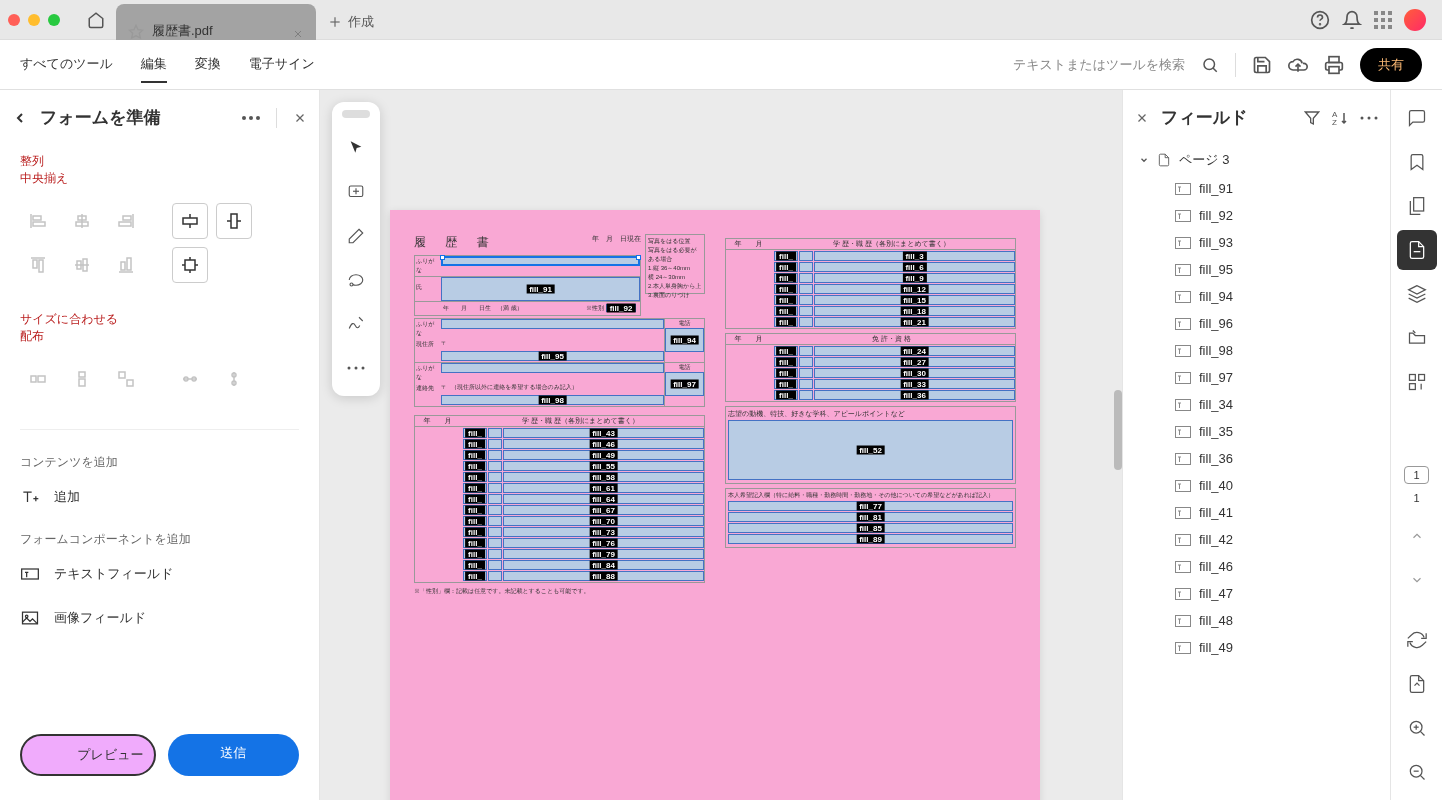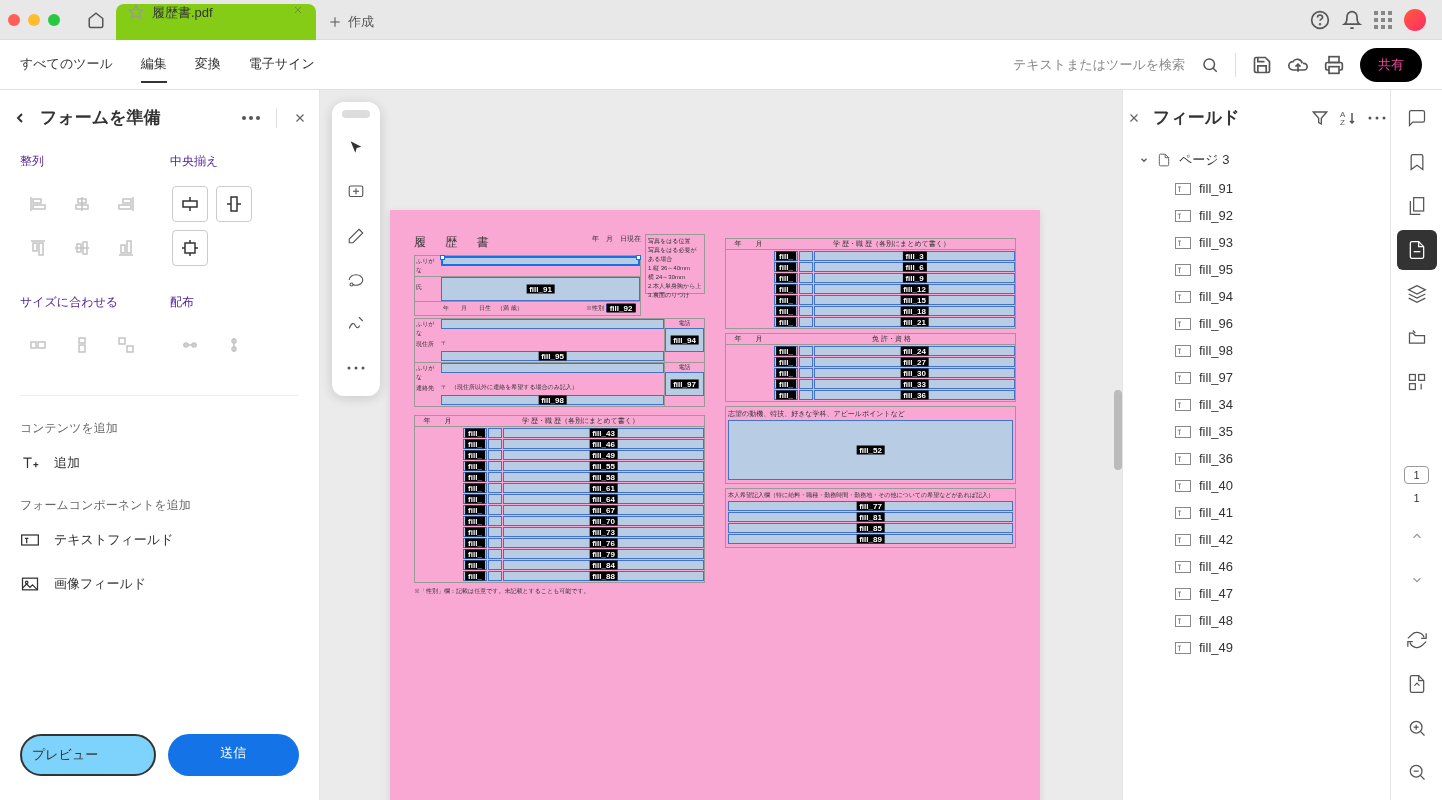--- a/index.html
+++ b/index.html
@@ -6,51 +6,51 @@
 body { font-family: -apple-system, "Hiragino Sans", sans-serif; font-size: 13px; color: #333; background: #f5f5f5; overflow: hidden; width: 1442px; height: 800px; }
 
 
 .title-bar { height: 40px; background: #e8e8e8; display: flex; align-items: center; padding: 0 8px; border-bottom: 1px solid #ddd; }
 .traffic-lights { display: flex; gap: 8px; margin-right: 16px; }
 .tl { width: 12px; height: 12px; border-radius: 50%; }
 .tl-close { background: #ff5f57; }
 .tl-min { background: #ffbd2e; }
 .tl-max { background: #28c940; }
 .home-btn { width: 40px; height: 40px; display: flex; align-items: center; justify-content: center; }
-.tab { height: 36px; background: #84cc16; border-radius: 8px 8px 0 0; display: flex; align-items: flex-start; padding: 0 12px; margin-top: 4px; gap: 8px; min-width: 200px; }
+.tab { height: 36px; background: #a3a3a3; border-radius: 8px 8px 0 0; display: flex; align-items: flex-end; padding: 0 12px; margin-top: 4px; gap: 8px; min-width: 200px; }
 .tab-close { margin-left: auto; opacity: 0.6; }
 .new-tab { display: flex; align-items: center; gap: 6px; padding: 0 12px; height: 36px; margin-top: 4px; color: #555; }
 .title-right { margin-left: auto; display: flex; gap: 12px; align-items: center; padding-right: 8px; }
 .avatar { width: 22px; height: 22px; border-radius: 50%; background: linear-gradient(135deg, #ff5e3a, #ff2a68); }
 .grid-icon { width: 18px; height: 18px; position: relative; }
 
 
 .toolbar { height: 50px; background: #fff; display: flex; align-items: center; padding: 0 20px; border-bottom: 1px solid #e0e0e0; }
 .toolbar-left { display: flex; gap: 28px; }
 .toolbar-left > div { padding: 8px 0; cursor: pointer; }
 .toolbar-left > div.active { border-bottom: 2px solid #333; font-weight: 500; }
 .toolbar-right { margin-left: auto; display: flex; align-items: center; gap: 16px; }
-.share-btn { background: #000; color: #ec4899; padding: 8px 18px; border-radius: 20px; font-weight: 500; }
+.share-btn { background: #000; color: #fdba74; padding: 8px 18px; border-radius: 20px; font-weight: 500; }
 
 
 .main { display: flex; height: calc(800px - 90px); }
 .left-panel { width: 320px; background: #fff; border-right: 1px solid #e5e5e5; display: flex; flex-direction: column; }
 .lp-header { display: flex; align-items: center; padding: 16px 12px; gap: 12px; }
 .lp-header h2 { font-size: 17px; font-weight: 600; flex: 1; }
 .lp-section { padding: 12px 20px; }
 .lp-row { display: flex; gap: 8px; margin-bottom: 8px; }
-.lp-labels { display: flex; padding: 8px 20px 4px; font-size: 12px; color: #4c1d95; }
+.lp-labels { display: flex; padding: 8px 20px 4px; font-size: 12px; color: #b91c1c; flex-direction: column; }
 .lp-labels .l1 { width: 150px; }
 .icon-btn { width: 36px; height: 36px; border: 1px solid transparent; border-radius: 4px; display: flex; align-items: center; justify-content: center; }
 .icon-btn.outlined { border-color: #ccc; }
 .icon-btn.disabled { opacity: 0.35; }
 .lp-divider { height: 1px; background: #eee; margin: 12px 20px; }
 .lp-item { display: flex; align-items: center; gap: 14px; padding: 12px 20px; cursor: pointer; }
 .lp-footer { margin-top: auto; padding: 16px 20px 24px; display: flex; gap: 12px; }
-.btn-preview { flex: 1; padding: 10px; border: 2px solid #333; border-radius: 24px; background: #7dd3fc; text-align: left; font-weight: 500; }
+.btn-preview { flex: 1; padding: 10px; border: 2px solid #333; border-radius: 24px; background: #f0abfc; text-align: right; font-weight: 500; }
 .btn-send { flex: 1; padding: 10px; background: #1473e6; color: #fff; border-radius: 24px; text-align: center; font-weight: 500; }
 .section-title { font-size: 12px; color: #666; padding: 12px 20px 4px; }
 
 
 .canvas-wrap { flex: 1; position: relative; background: #ebebeb; overflow: hidden; }
 .floating-tools { position: absolute; left: 12px; top: 12px; background: #fff; border-radius: 12px; box-shadow: 0 2px 12px rgba(0,0,0,0.15); padding: 8px 4px; display: flex; flex-direction: column; gap: 4px; }
 .ft-handle { width: 28px; height: 8px; background: #ddd; border-radius: 4px; margin: 0 auto 6px; }
 .ft-btn { width: 40px; height: 40px; display: flex; align-items: center; justify-content: center; border-radius: 6px; }
 .page { position: absolute; left: 70px; top: 120px; width: 650px; height: 624px; background: #f9a8d4; box-shadow: 0 2px 8px rgba(0,0,0,0.1); padding: 24px; overflow: hidden; }
 .page-num { position: absolute; left: 76px; top: 390px; font-size: 11px; color: #999; }
@@ -69,21 +69,21 @@
 .row-fields .ffield { flex: 1; margin: 0; }
 .row-fields .ffield.small { flex: 0 0 14px; }
 .row-fields .ffield.med { flex: 0 0 24px; }
 .thin-border { border: 1px solid #999; padding: 2px; font-size: 6px; height: 60px; width: 60px; float: right; margin-left: 4px; }
 .box-border { border: 1px solid #999; padding: 2px; margin-top: 4px; }
 .small-text { font-size: 6px; }
 
 
 .right-panel { width: 320px; background: #fff; border-left: 1px solid #e5e5e5; display: flex; }
 .rp-content { flex: 1; display: flex; flex-direction: column; overflow: hidden; }
-.rp-header { display: flex; align-items: center; padding: 16px 4px; gap: 12px; }
+.rp-header { display: flex; align-items: center; padding: 16px 12px; gap: 12px; }
 .rp-header h2 { font-size: 17px; font-weight: 600; flex: 1; }
 .rp-tree { flex: 1; overflow-y: auto; padding: 0 12px; }
 .tree-page { display: flex; align-items: center; gap: 8px; padding: 6px 4px; }
 .tree-item { display: flex; align-items: center; gap: 8px; padding: 6px 4px 6px 40px; font-size: 13px; border-radius: 4px; }
 .tree-item.selected { background: #d4e4f7; }
 .rp-rail { width: 52px; border-left: 1px solid #e5e5e5; display: flex; flex-direction: column; align-items: center; padding: 8px 0; gap: 4px; }
 .rail-btn { width: 40px; height: 40px; display: flex; align-items: center; justify-content: center; border-radius: 6px; }
 .rail-btn.active { background: #333; color: #fff; }
 .rail-page { font-size: 11px; border: 1px solid #999; border-radius: 4px; padding: 2px 8px; margin-top: auto; }
 .rail-txt { font-size: 11px; padding: 4px 0 8px; }

